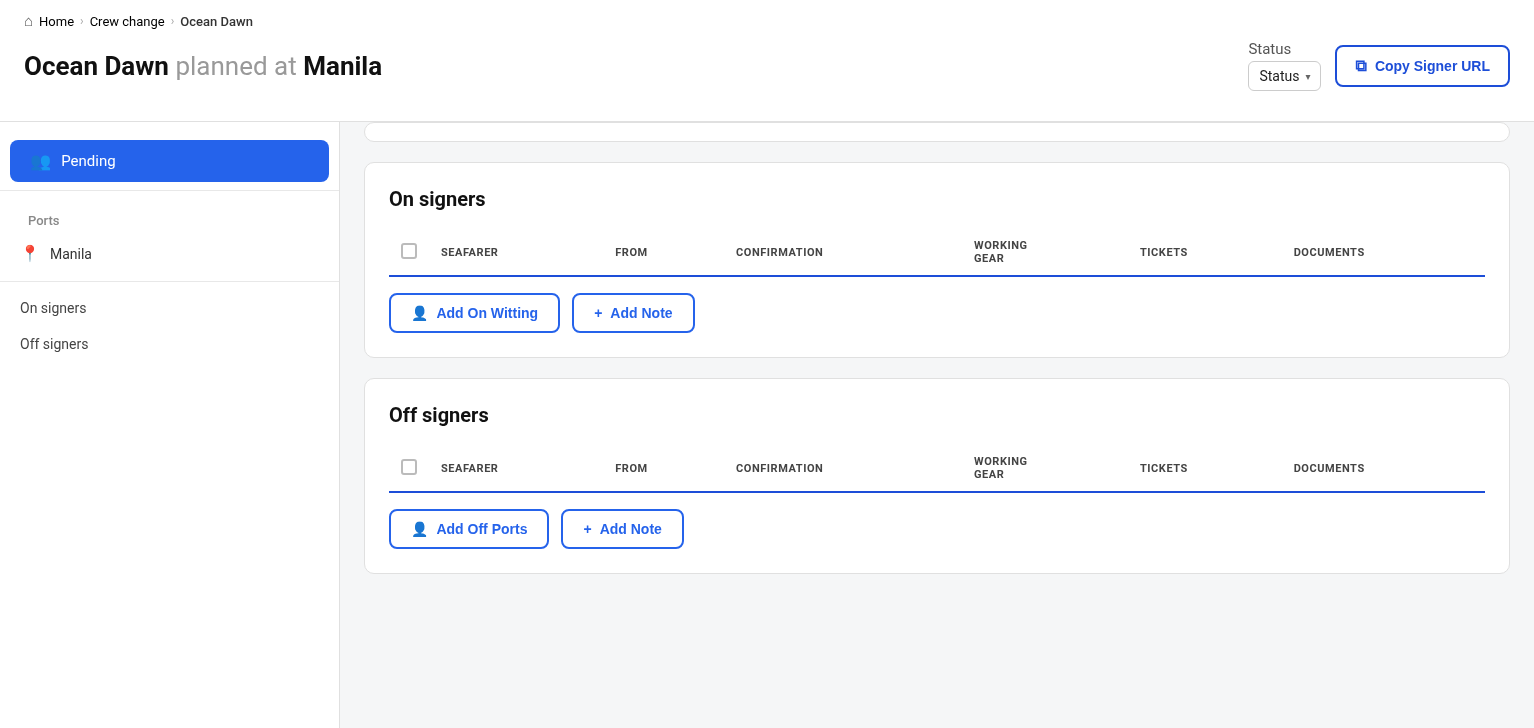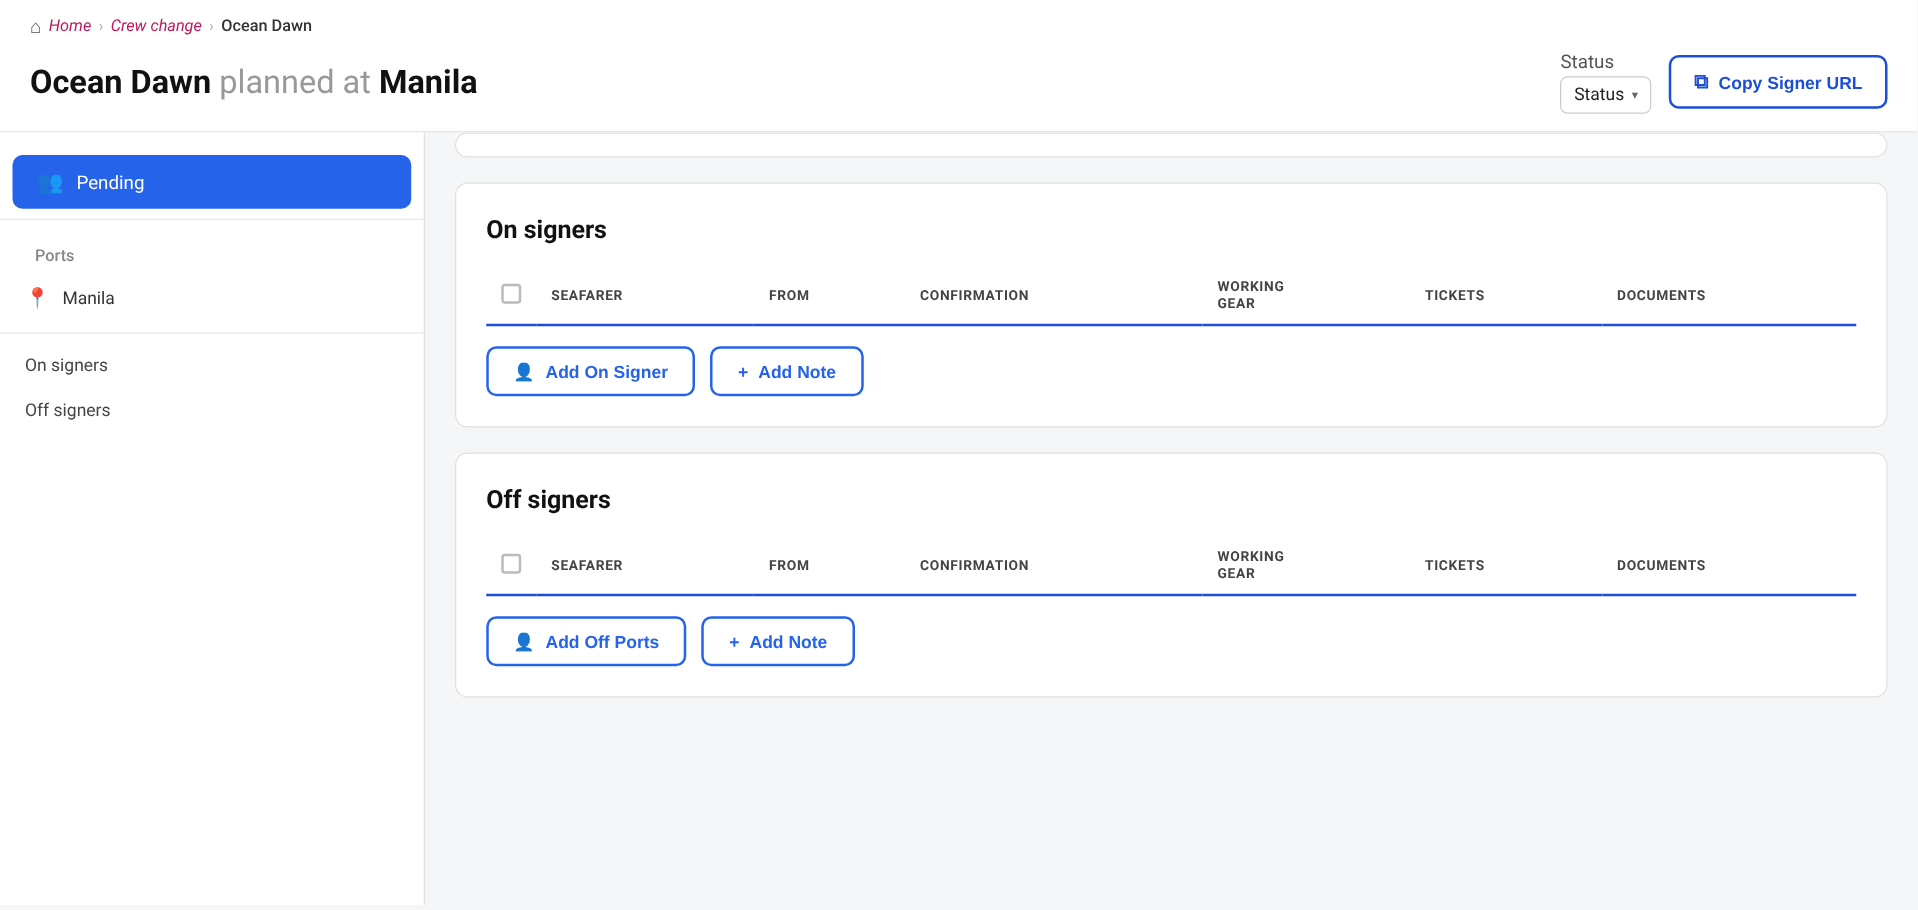--- a/index.html
+++ b/index.html
@@ -14,28 +14,28 @@
     .breadcrumb {
       display: flex;
       align-items: center;
       gap: 6px;
       font-size: 13px;
       color: #555;
       margin-bottom: 10px;
     }
     .breadcrumb .home-icon { font-size: 15px; }
     .breadcrumb .sep { color: #aaa; font-size: 12px; }
-    .breadcrumb a { color: #be185d; text-decoration: none; font-style: italic; }
+    .breadcrumb a { color: #000000; text-decoration: none; }
     .breadcrumb .current { color: #333; font-weight: 500; }
 
     .header-row {
       display: flex;
       align-items: center;
       justify-content: space-between;
-      padding-bottom: 14px;
+      padding-bottom: 30px;
     }
     .page-title {
       font-size: 26px;
       font-weight: 400;
     }
     .page-title .ship-name { font-weight: 700; color: #111; }
     .page-title .planned-at { color: #999; font-weight: 400; }
     .page-title .location { font-weight: 700; color: #111; }
 
     .header-actions {
@@ -320,21 +320,21 @@
             <th>TICKETS</th>
             <th>DOCUMENTS</th>
           </tr>
         </thead>
         <tbody>
         </tbody>
       </table>
       <div class="action-buttons">
         <button class="btn-outline-primary">
           <span>👤</span>
-          <span>Add On Signer</span>
+          <span>Add On Witting</span>
         </button>
         <button class="btn-outline-primary">
           <span>+</span>
           <span>Add Note</span>
         </button>
       </div>
     </div>
 
     <div class="section-card">
       <div class="section-title">Off signers</div>

